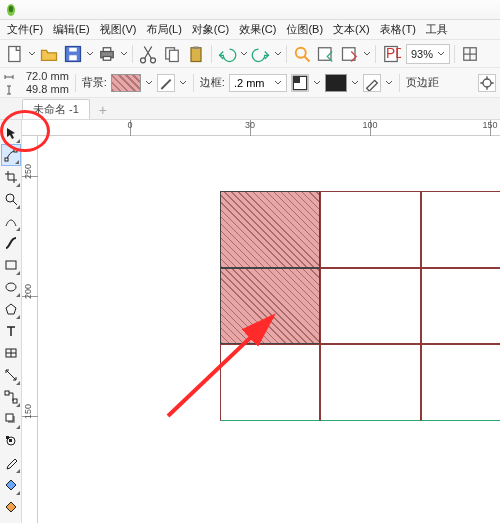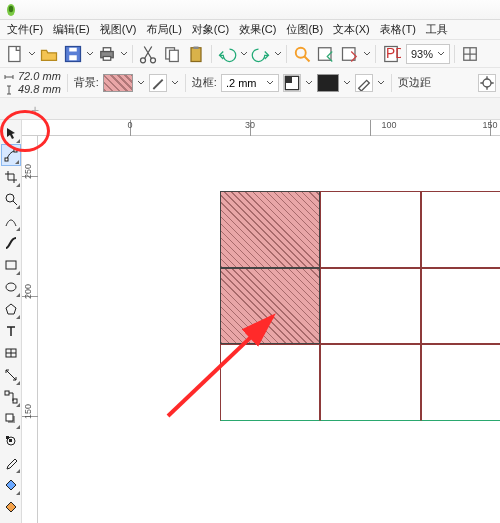--- a/index.html
+++ b/index.html
@@ -15,21 +15,21 @@
   .toolbar { height: 28px; background: #f8f8f8; border-bottom: 1px solid #e6e6e6; display: flex; align-items: center; padding: 0 4px; gap: 2px; }
   .tb-btn { width: 22px; height: 22px; display: flex; align-items: center; justify-content: center; border: 1px solid transparent; border-radius: 2px; }
   .tb-sep { width: 1px; height: 18px; background: #dcdcdc; margin: 0 2px; }
   .dd { width: 8px; height: 22px; display:flex;align-items:center;justify-content:center;}
   .dd svg, .arr svg { width:8px; height:8px; }
   .zoom-box { height: 20px; border: 1px solid #c9c9c9; background: #fff; display: flex; align-items: center; padding: 0 4px; font-size: 11px; color: #222; margin-left: 2px; }
   .zoom-box .arr { margin-left: 4px; }
 
   .propbar { height: 30px; background: #f8f8f8; border-bottom: 1px solid #e6e6e6; display: flex; align-items: center; padding: 0 4px; gap: 4px; }
   .dim-stack { display:flex; flex-direction:column; gap:1px; }
-  .dim-row { display:flex; align-items:flex-end; gap:4px; font-size:10px; color:#333;font-style:italic; }
+  .dim-row { display:flex; align-items:flex-end; gap:12px; font-size:10px; color:#333; }
   .dim-row svg { width:10px; height:10px; }
   .lbl { color:#333; font-size:11px; }
   .swatch { width: 30px; height: 18px; border:1px solid #999; display:flex; }
   .swatch.fill { background:#e9a6a7; background-image: repeating-linear-gradient(45deg,#b07778 0 2px,#e9a6a7 2px 5px); }
   .swatch.stroke { background:#222; }
   .dd-box { height:18px; border:1px solid #c9c9c9; background:#fff; display:flex; align-items:center; padding:0 4px; font-size:11px; }
   .small-ico { width:18px; height:18px; border:1px solid #c9c9c9; background:#fff; display:flex;align-items:center;justify-content:center; }
 
   .tabstrip { height: 22px; background: #f4f4f4; border-bottom: 1px solid #dcdcdc; display:flex; align-items:flex-end; padding-left: 22px; }
   .doc-tab { height: 20px; padding: 2px 10px; background:#fff; border:1px solid #cfcfcf; border-bottom:none; border-radius: 2px 2px 0 0; font-size:11px; color:#444; display:flex;align-items:center; }
@@ -288,20 +288,23 @@
   <span class="lbl">页边距</span>
   <div class="small-ico" style="margin-left:auto;">
       <svg viewBox="0 0 12 12">
         <circle cx="6" cy="6" r="3" fill="none" stroke="#555"></circle>
         <path d="M6 1v2M6 9v2M1 6h2M9 6h2" stroke="#555"></path>
       </svg>
     </div>
 </div>
 
 <div class="tabstrip">
+  <div class="doc-tab">
+      <span>未命名 -1</span>
+    </div>
   <div class="new-tab">+</div>
 </div>
 
 <div class="toolbox">
   <div class="tool">
       <svg viewBox="0 0 14 14">
         <path d="M3 2l8 5-3 1 2 4-2 1-2-4-3 2z" fill="#222"></path>
       </svg>
       <span class="fly"></span>
     </div>
@@ -419,21 +422,21 @@
       <path d="M1 9L9 1M6 1h3v3" fill="none" stroke="#555"></path>
     </svg>
 </div>
 
 <div class="ruler-h">
   <div class="tick-major" style="left:108px"></div>
     <div class="tick-label" style="left:108px">0</div>
   <div class="tick-major" style="left:228px"></div>
     <div class="tick-label" style="left:228px">30</div>
   <div class="tick-major" style="left:348px"></div>
-    <div class="tick-label" style="left:367px">100</div>
+    <div class="tick-label" style="left:348px">100</div>
   <div class="tick-major" style="left:468px"></div>
     <div class="tick-label" style="left:468px">150</div>
 </div>
 
 <div class="ruler-v">
   <div class="tick-major" style="top:40px"></div>
     <div class="tick-label" style="top:48px">250</div>
   <div class="tick-major" style="top:160px"></div>
     <div class="tick-label" style="top:168px">200</div>
   <div class="tick-major" style="top:280px"></div>

